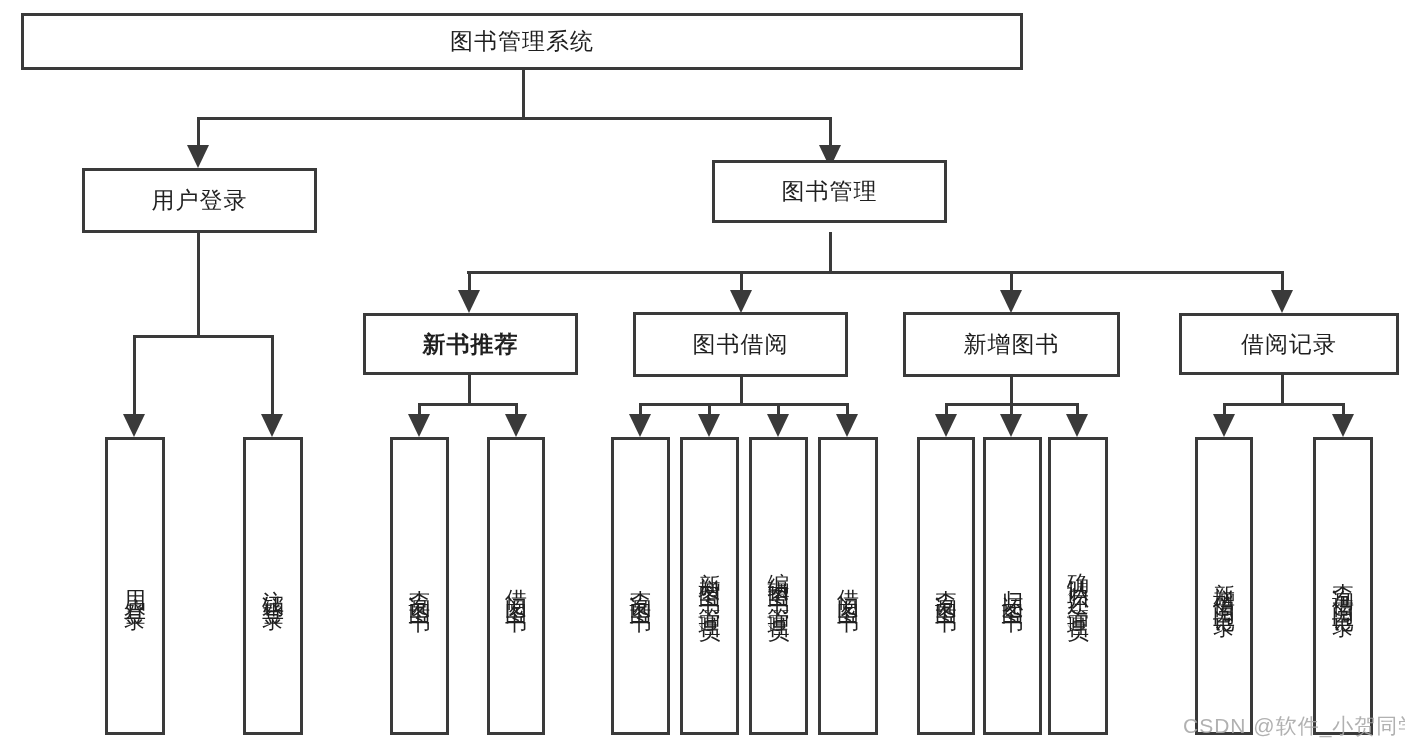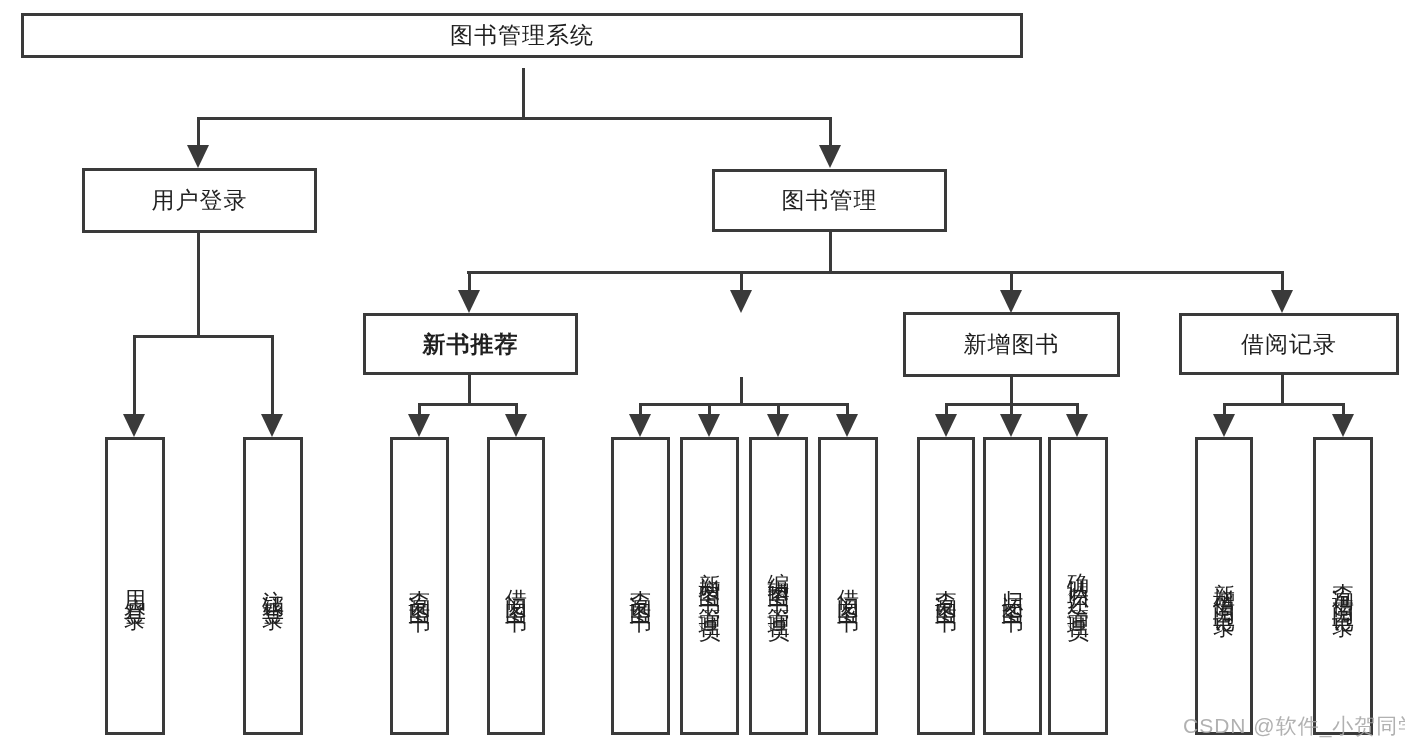--- a/index.html
+++ b/index.html
@@ -56,35 +56,35 @@
     color:rgba(168,168,168,0.9);
     letter-spacing:1px;
     white-space:nowrap;
   }
 </style>
 </head>
 <body>
 
 <div class="canvas">
 
-  <div class="node" style="left:21px;top:13px;width:1002px;height:45px;">
+  <div class="node" style="left:21px;top:13px;width:1002px;height:57px;">
     <span>图书管理系统</span>
   </div>
 
   <div class="vline" style="left:522px;top:68px;height:51px;"></div>
   <div class="hline" style="left:197px;top:117px;width:634px;"></div>
   <div class="vline" style="left:197px;top:117px;height:30px;"></div>
   <div class="arr" style="left:187px;top:145px;"></div>
   <div class="vline" style="left:829px;top:117px;height:30px;"></div>
   <div class="arr" style="left:819px;top:145px;"></div>
 
   <div class="node" style="left:82px;top:168px;width:235px;height:65px;">
     <span>用户登录</span>
   </div>
-  <div class="node" style="left:712px;top:169px;width:235px;height:63px;">
+  <div class="node" style="left:712px;top:160px;width:235px;height:63px;">
     <span>图书管理</span>
   </div>
 
   <div class="vline" style="left:197px;top:233px;height:105px;"></div>
   <div class="hline" style="left:133px;top:335px;width:141px;"></div>
   <div class="vline" style="left:133px;top:335px;height:82px;"></div>
   <div class="arr" style="left:123px;top:414px;"></div>
   <div class="vline" style="left:271px;top:335px;height:82px;"></div>
   <div class="arr" style="left:261px;top:414px;"></div>
 
@@ -94,20 +94,23 @@
   <div class="arr" style="left:458px;top:290px;"></div>
   <div class="vline" style="left:740px;top:271px;height:22px;"></div>
   <div class="arr" style="left:730px;top:290px;"></div>
   <div class="vline" style="left:1010px;top:271px;height:22px;"></div>
   <div class="arr" style="left:1000px;top:290px;"></div>
   <div class="vline" style="left:1281px;top:271px;height:22px;"></div>
   <div class="arr" style="left:1271px;top:290px;"></div>
 
   <div class="node" style="left:363px;top:313px;width:215px;height:62px;font-weight:bold;">
     <span>新书推荐</span>
+  </div>
+  <div class="node" style="left:633px;top:312px;width:215px;height:65px;">
+    <span>图书借阅</span>
   </div>
   <div class="node" style="left:903px;top:312px;width:217px;height:65px;">
     <span>新增图书</span>
   </div>
   <div class="node" style="left:1173px;top:313px;width:220px;height:62px;margin-left:6px;">
     <span>借阅记录</span>
   </div>
 
   <div class="vline" style="left:468px;top:375px;height:31px;"></div>
   <div class="hline" style="left:418px;top:403px;width:100px;"></div>

